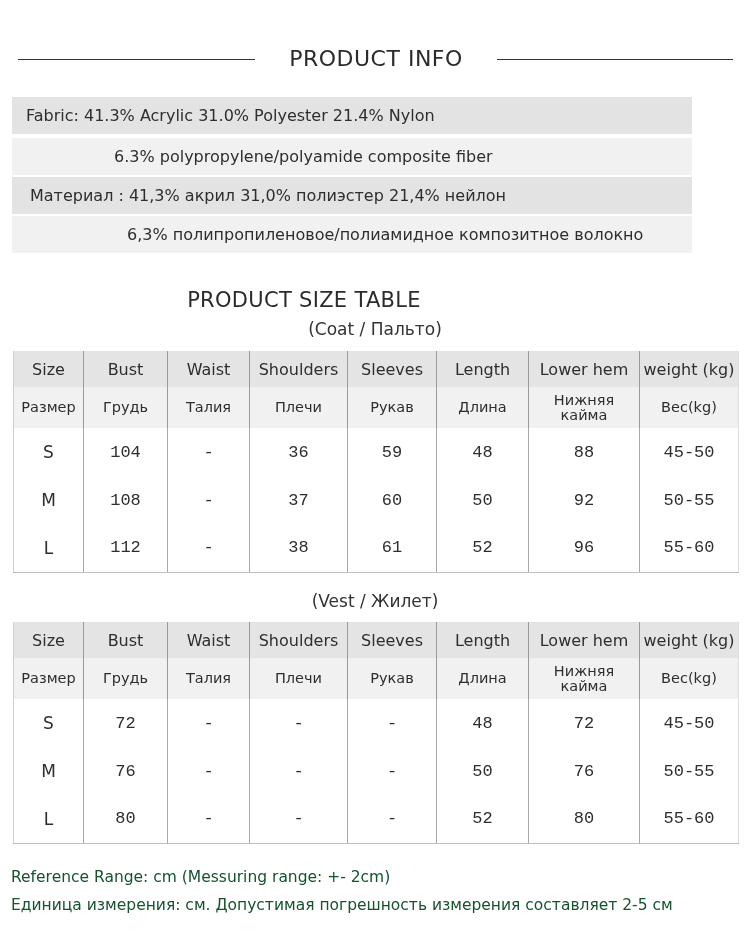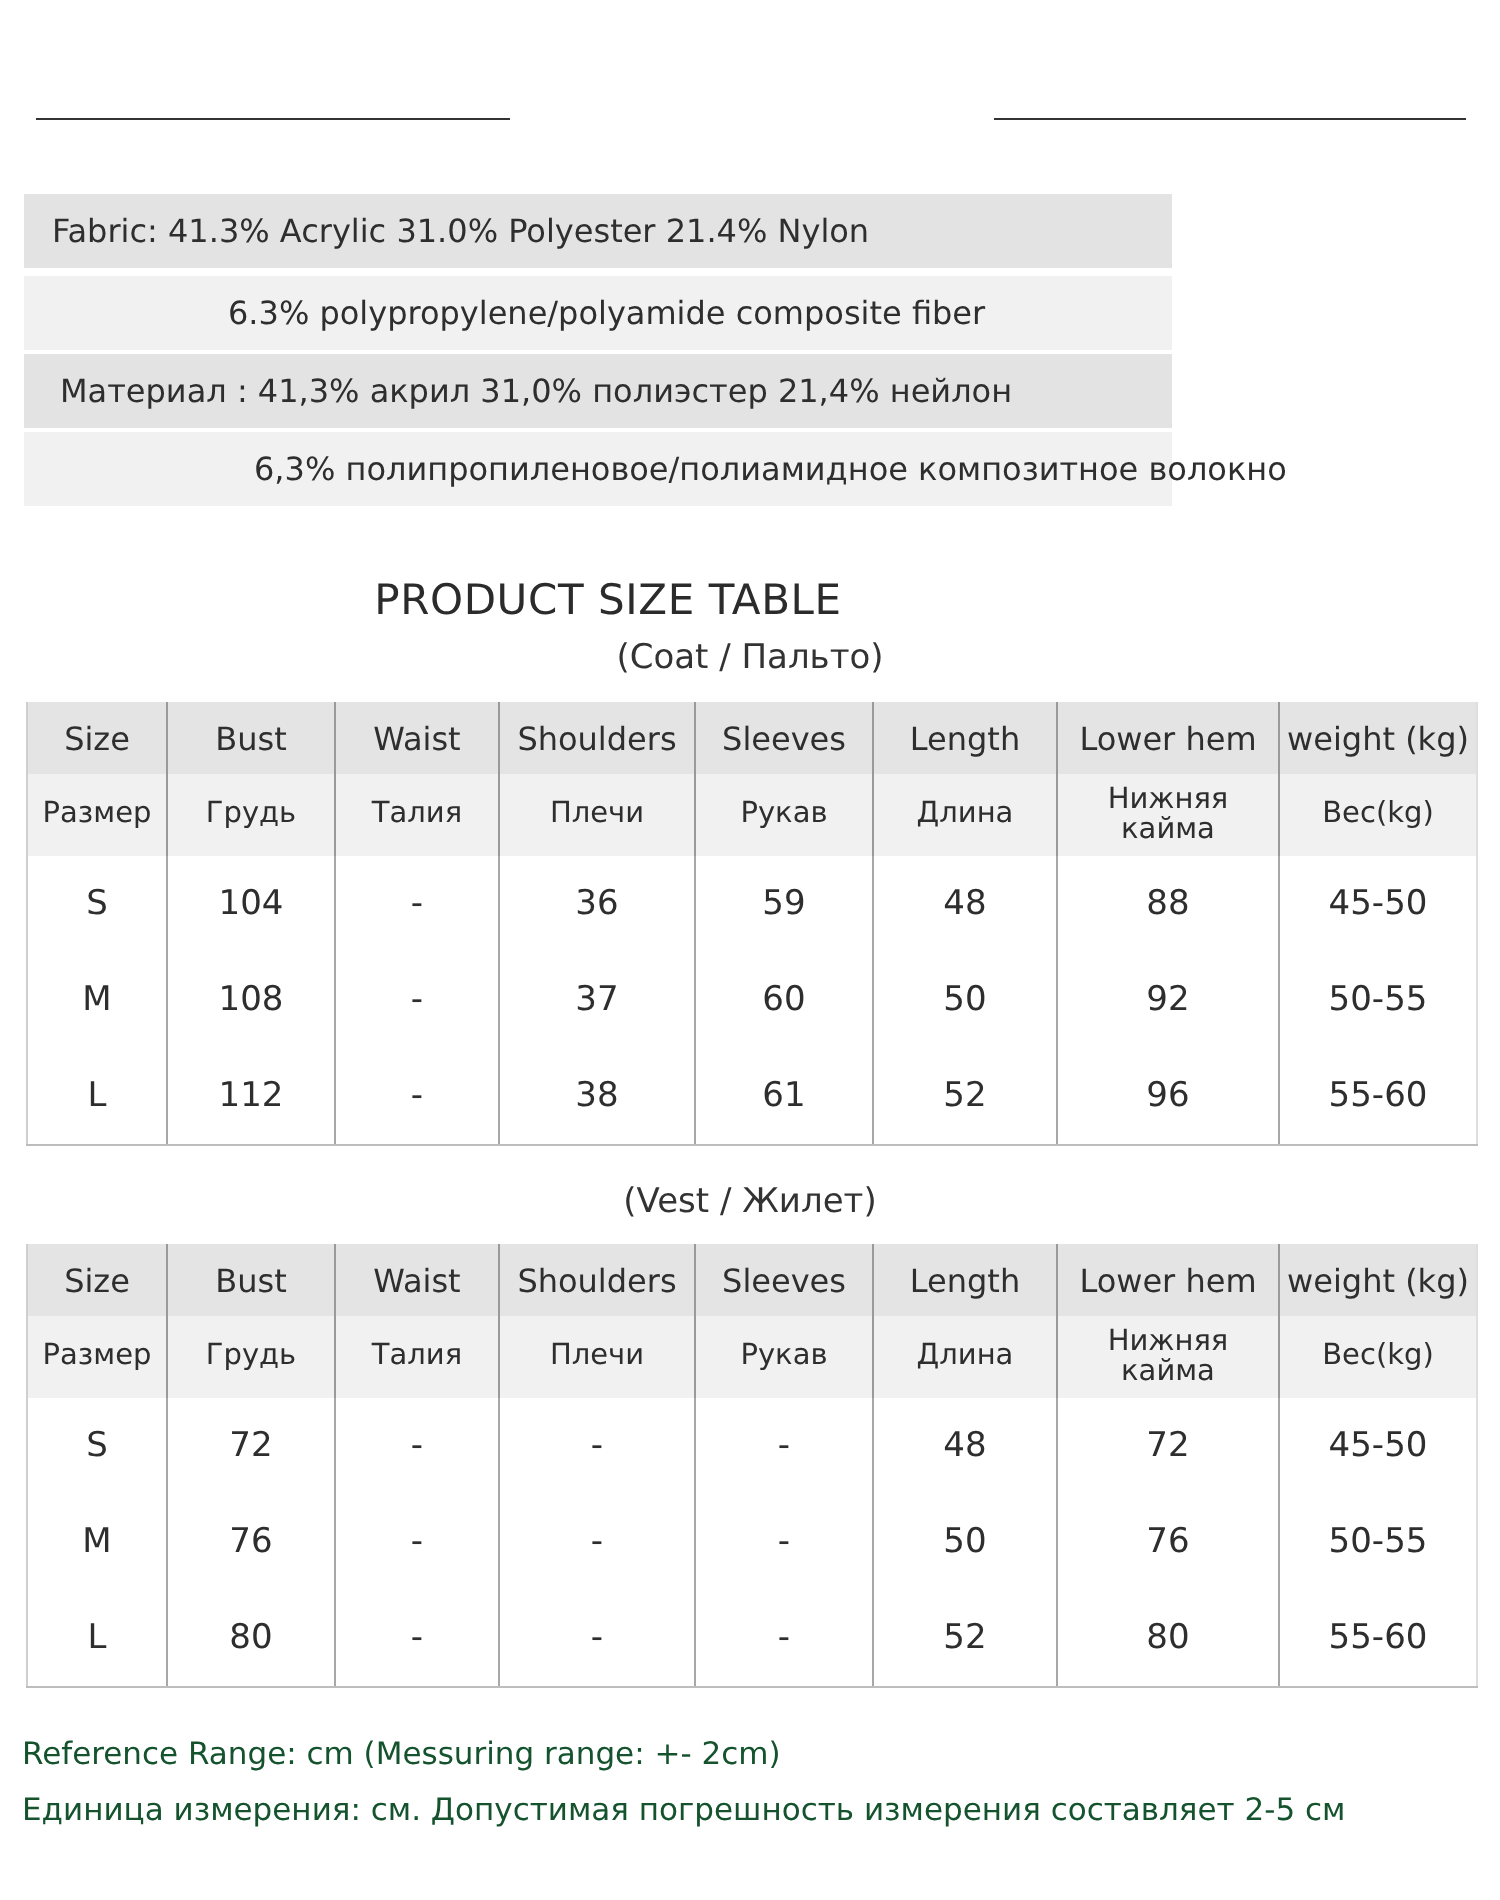--- a/index.html
+++ b/index.html
@@ -6,46 +6,47 @@
   html, body { width: 750px; height: 950px; background: #ffffff; overflow: hidden; }
   body { font-family: "DejaVu Sans", sans-serif; color: #2a2a2a; position: relative; }
 
   .title-row { position: absolute; left: 0; top: 40px; width: 750px; height: 40px; }
   .title-row .line { position: absolute; top: 19px; height: 1px; background: #333; }
   .title-row .line.left { left: 18px; width: 237px; }
   .title-row .line.right { left: 497px; width: 236px; }
   .title-row .title { position: absolute; left: 255px; width: 242px; top: 6px; text-align: center; font-size: 22px; letter-spacing: 0.5px; color: #2b2b2b; }
 
   .info { position: absolute; left: 12px; width: 726px; }
-  .info-row { position: absolute; left: 0; width: 574px; height: 37px; font-size: 16px; line-height: 37px; color: #2e2e2e; white-space: nowrap; }
+  .info-row { position: absolute; left: 0; width: 680px; height: 37px; font-size: 16px; line-height: 37px; color: #2e2e2e; white-space: nowrap; }
   .info-row.dark { background: #e3e3e3; }
   .info-row.light { background: #f1f1f1; }
 
   .size-title { position: absolute; left: 0; width: 608px; text-align: center; font-size: 21px; color: #2b2b2b; letter-spacing: 0.3px; }
   .subtitle { position: absolute; left: 0; width: 750px; text-align: center; font-size: 17px; color: #333; }
 
   table.sizes { position: absolute; left: 13px; width: 725px; border-collapse: collapse; table-layout: fixed; font-size: 16px; color: #2e2e2e; }
   table.sizes td { text-align: center; vertical-align: middle; border-left: 1px solid #bdbdbd; padding: 0; }
   table.sizes td:first-child { border-left: 1px solid #cfcfcf; }
   table.sizes tr.h1 td { background: #e4e4e4; height: 36px; font-size: 16px; }
   table.sizes tr.h1 td:not(:first-child) { border-left: 1px solid #9a9a9a; }
   table.sizes tr.h2 td { background: #f1f1f1; height: 41px; font-size: 14.5px; line-height: 15px; }
   table.sizes tr.h2 td:not(:first-child) { border-left: 1px solid #9a9a9a; }
   table.sizes tr.d td { background: #ffffff; height: 48px; font-size: 17px; }
-  table.sizes tr.d td:not(:first-child) { border-left: 1px solid #a8a8a8; }
+  table.sizes tr.d td:not(:first-child) { border-left: 1px solid #a8a8a8; font-family: Liberation Mono, monospace; }
   table.sizes tr.d.last td { border-bottom: 1px solid #bdbdbd; }
   table.sizes td.right-edge { border-right: 1px solid #dedede; }
 
   .foot { position: absolute; left: 11px; font-size: 15.5px; color: #14532d; white-space: nowrap; }
 </style>
 </head>
 <body>
 
 <div class="title-row">
   <div class="line left"></div>
+  <div class="title">PRODUCT INFO</div>
   <div class="line right"></div>
 </div>
 
 <div class="info">
   <div class="info-row dark" style="top:97px;padding-left:14px;">Fabric: 41.3% Acrylic 31.0% Polyester 21.4% Nylon</div>
   <div class="info-row light" style="top:138px;padding-left:102px;">6.3% polypropylene/polyamide composite fiber</div>
   <div class="info-row dark" style="top:177px;padding-left:18px;">Материал : 41,3% акрил 31,0% полиэстер 21,4% нейлон</div>
   <div class="info-row light" style="top:216px;padding-left:115px;">6,3% полипропиленовое/полиамидное композитное волокно</div>
 </div>
 

